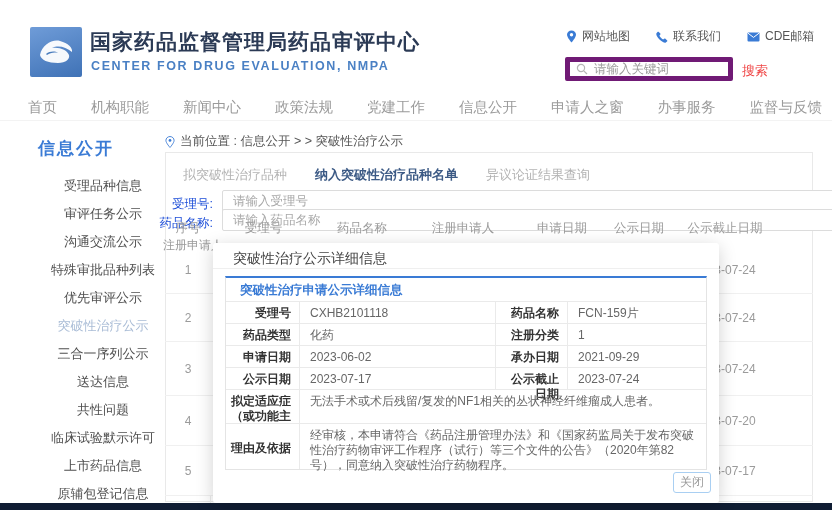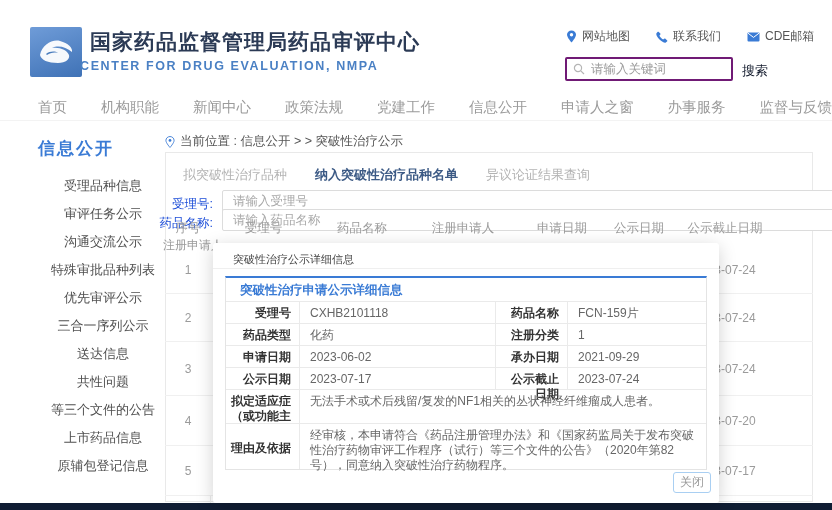--- a/index.html
+++ b/index.html
@@ -6,31 +6,31 @@
   html,body { width:832px; height:510px; overflow:hidden; background:#fff;
     font-family:"Liberation Sans","DejaVu Sans",sans-serif; }
   .abs { position:absolute; }
   #stage { position:relative; width:832px; height:510px; background:#fff; }
 
   
   #logo { left:30px; top:27px; width:52px; height:50px; border-radius:2px;
     background:linear-gradient(160deg,#6f9cd8 0%,#3f72b6 100%); display:flex;
     align-items:center; justify-content:center; }
   #site-title { left:90px; top:28px; font-size:21px; font-weight:bold; color:#2b3a55; letter-spacing:1px; }
-  #site-subtitle { left:80px; top:59px; font-size:12.5px; font-weight:bold; color:#4a80c4; letter-spacing:1.6px; }
+  #site-subtitle { left:91px; top:59px; font-size:12.5px; font-weight:bold; color:#4a80c4; letter-spacing:1.6px; }
   #top-links { left:566px; top:28px; display:flex; gap:26px; align-items:center; }
   .top-link { display:flex; align-items:center; gap:5px; font-size:12px; color:#555; cursor:pointer; }
-  #search-box { left:565px; top:57px; width:168px; height:24px; border:2px solid #701a75;
+  #search-box { left:565px; top:57px; width:168px; height:24px; border:5px solid #701a75;
     border-radius:2px; display:flex; align-items:center; padding:0 6px; gap:6px; }
   #search-placeholder { font-size:12.5px; color:#9b9b9b; }
-  #search-btn { left:742px; top:62px; font-size:13px; color:#0f172a; cursor:pointer; }
+  #search-btn { left:742px; top:62px; font-size:13px; color:#ef4444; cursor:pointer; }
 
   
   #nav { left:0; top:94px; width:832px; height:27px; display:flex; align-items:center;
-    padding-left:38px; gap:34px; border-bottom:1px solid #f3f3f3; }
+    padding-left:28px; gap:34px; border-bottom:1px solid #f3f3f3; }
   .nav-item { font-size:14.5px; color:#9b9b9b; white-space:nowrap; cursor:pointer; }
 
   
   #sidebar-title { left:38px; top:137px; font-size:17px; font-weight:bold; color:#3a7bd5; letter-spacing:2px; }
   #sidebar { left:38px; top:172px; width:130px; }
   .side-item { font-size:13px; color:#4f4f4f; height:28px; line-height:28px; white-space:nowrap; cursor:pointer;text-align:center; }
   .side-item.active { color:#a9bcd6; }
 
   
   #breadcrumb { left:165px; top:133px; display:flex; align-items:center; gap:5px;
@@ -54,21 +54,21 @@
   #bg-rows { left:165px; top:246px; width:648px; }
   .bg-row { display:flex; border-bottom:1px solid #f0f0f0; align-items:center; }
   .bg-row .cell { font-size:12px; color:#9b9b9b; text-align:center; white-space:nowrap; }
   .sliver { height:8px; border-bottom:none; }
   .sliver .cell { border-right:1px solid #ececec; height:8px; }
 
   
   #modal { left:213px; top:243px; width:506px; height:260px; background:#fff; border-radius:3px;
     box-shadow:0 4px 18px rgba(0,0,0,0.18); z-index:10; }
   #modal-header { height:26px; padding:6px 20px 0; border-bottom:1px solid #efefef; }
-  #modal-title { font-size:11px; color:#444; }
+  #modal-title { font-size:14px; color:#444; }
   #modal-body { padding:7px 12px 12px; }
   #detail-box { border:1px solid #e4e4e4; border-top:2px solid #3a7bd5; }
   #section-title { height:24px; line-height:24px; padding-left:14px; color:#3a7bd5;
     font-weight:bold; font-size:12.5px; border-bottom:1px solid #eaeaea; }
   .grid-row { display:flex; border-bottom:1px solid #eaeaea; }
   .grid-row:last-child { border-bottom:none; }
   .g-label { background:#fff; font-size:12px; color:#333; font-weight:bold; text-align:right;
     padding:4px 8px 0 4px; border-right:1px solid #eaeaea; line-height:15px; }
   .g-val { font-size:12px; color:#666; padding:4px 0 0 10px; line-height:15px; }
   .w-l1 { width:74px; } .w-v1 { width:196px; border-right:1px solid #eaeaea; }
@@ -153,24 +153,25 @@
 
   </div>
 
   <div class="abs" id="sidebar-title">信息公开</div>
   <div class="abs" id="sidebar">
     <div class="side-item">受理品种信息</div>
     <div class="side-item">审评任务公示</div>
     <div class="side-item">沟通交流公示</div>
     <div class="side-item">特殊审批品种列表</div>
     <div class="side-item">优先审评公示</div>
+    <div class="side-item active">突破性治疗公示</div>
     <div class="side-item">三合一序列公示</div>
     <div class="side-item">送达信息</div>
     <div class="side-item">共性问题</div>
-    <div class="side-item">等三个文件的公告</div>
+    <div class="side-item">临床试验默示许可</div>
     <div class="side-item">上市药品信息</div>
     <div class="side-item">原辅包登记信息</div>
   </div>
 
   <div class="abs" id="breadcrumb">
     <span>
       <svg width="10" height="12" viewBox="0 0 11 13">
           <path d="M5.5 0.5 C8 0.5 10 2.4 10 4.8 C10 7.5 5.5 12.5 5.5 12.5 C5.5 12.5 1 7.5 1 4.8 C1 2.4 3 0.5 5.5 0.5 Z" fill="none" stroke="#3a7bd5"></path>
           <circle cx="5.5" cy="4.8" r="1.5" fill="#3a7bd5"></circle>
         </svg>

